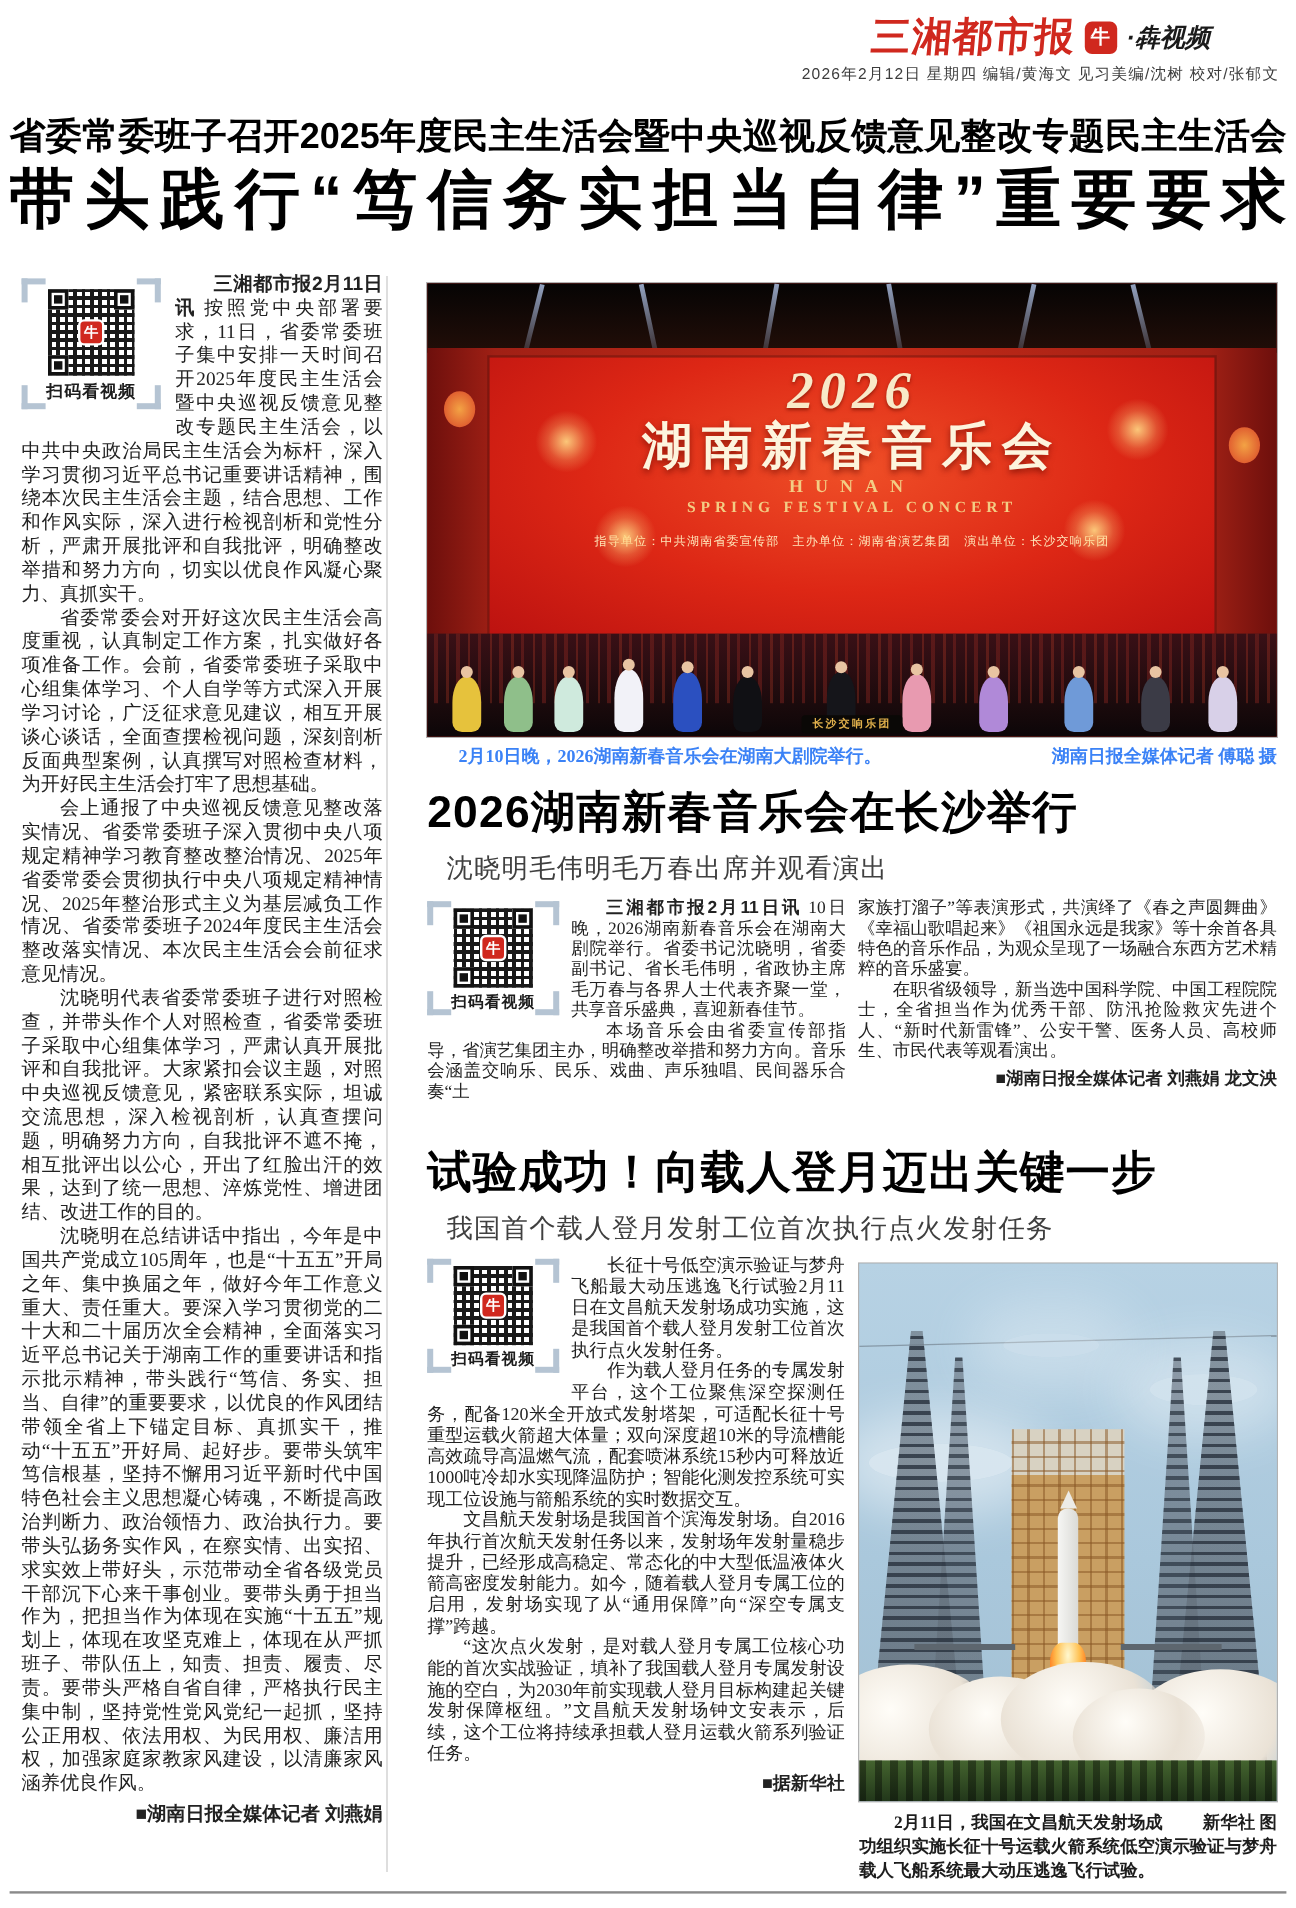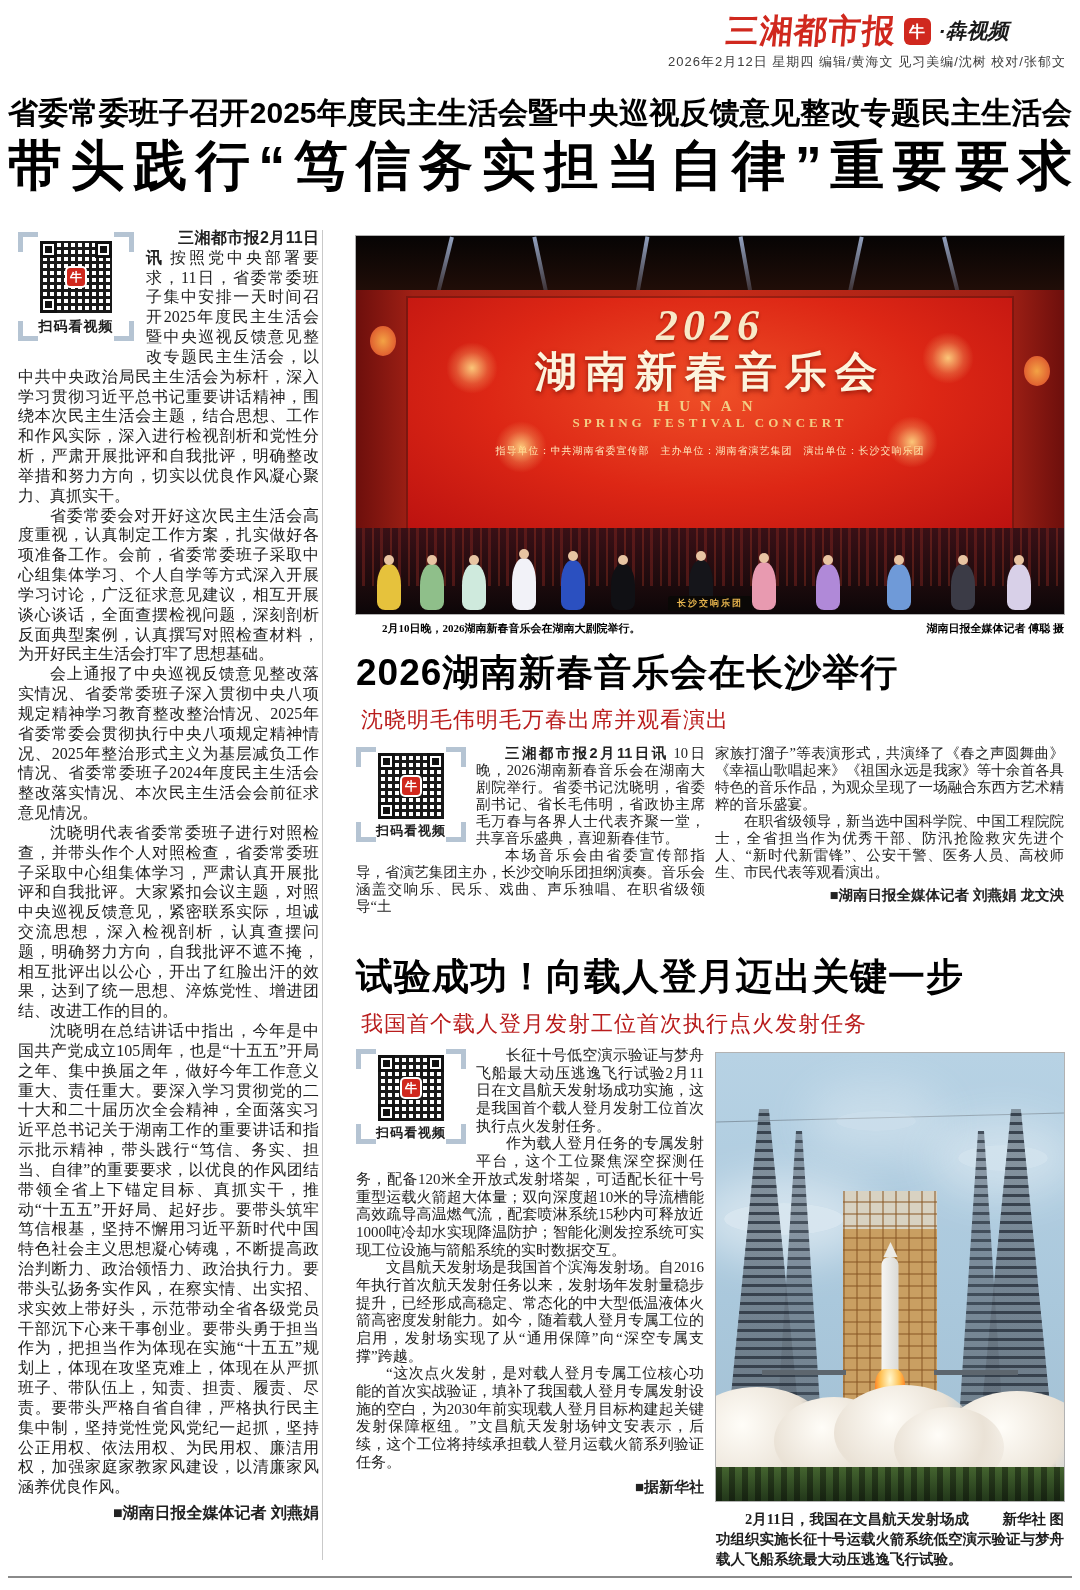--- a/index.html
+++ b/index.html
@@ -64,22 +64,22 @@
 
   
   .col-left{position:absolute;top:228px;left:18px;width:301px;font-size:16px;line-height:1.24;
             text-align:justify;color:#222;}
   .col-left p{margin:0;text-indent:2em;}
   .lead-in{font-family:var(--sans);font-weight:700;margin-right:5px;}
   .byline{font-family:var(--sans);font-weight:700;text-align:right;text-indent:0 !important;margin-top:6px !important;}
 
   
   .art-headline{font-family:var(--sans);font-weight:900;font-size:37px;color:#000;margin:12px 0 0;letter-spacing:1px;}
-  .art-subhead{font-family:var(--sans);font-weight:500;font-size:22px;color:#b91c1c;margin:7px 5px 0;letter-spacing:1px;}
-  .caption-row{display:flex;justify-content:space-between;margin-top:7px;font-weight:700;font-size:11px;color:#000000;}
+  .art-subhead{font-family:var(--sans);font-weight:500;font-size:22px;color:#404040;margin:7px 16px 0;letter-spacing:1px;}
+  .caption-row{display:flex;justify-content:space-between;margin-top:7px;font-weight:700;font-size:15px;color:#3b82f6;}
   .caption-row .cap{padding-left:26px;}
   .credit{white-space:nowrap;}
 
   
   .concert{position:absolute;left:356px;top:236px;width:708px;}
   .art-cols{display:flex;gap:10px;margin-top:10px;}
   .art-col{width:349px;font-size:14.5px;line-height:1.17;text-align:justify;color:#222;}
   .art-col p{margin:0;text-indent:2em;}
   .art-col p.cont{text-indent:0;}
 
@@ -256,21 +256,21 @@
             <div class="qr-code">
               <span class="qr-pos p1"></span>
                 <span class="qr-pos p2"></span>
                 <span class="qr-pos p3"></span>
               <span class="qr-center">牛</span>
             </div>
             <div class="qr-label">扫码看视频</div>
           </div>
         </div>
         <p><span class="lead-in">三湘都市报2月11日讯</span><span>10日晚，2026湖南新春音乐会在湖南大剧院举行。省委书记沈晓明，省委副书记、省长毛伟明，省政协主席毛万春与各界人士代表齐聚一堂，共享音乐盛典，喜迎新春佳节。</span></p>
-        <p>本场音乐会由省委宣传部指导，省演艺集团主办，长沙交响乐团担纲演奏。音乐会涵盖交响乐、民乐、戏曲、声乐独唱、在职省级领导“土</p>
+        <p>本场音乐会由省委宣传部指导，省演艺集团主办，明确整改举措和努力方向。音乐会涵盖交响乐、民乐、戏曲、声乐独唱、民间器乐合奏“土</p>
       </div>
       <div class="art-col">
         <p class="cont">家族打溜子”等表演形式，共演绎了《春之声圆舞曲》《幸福山歌唱起来》《祖国永远是我家》等十余首各具特色的音乐作品，为观众呈现了一场融合东西方艺术精粹的音乐盛宴。</p>
         <p>在职省级领导，新当选中国科学院、中国工程院院士，全省担当作为优秀干部、防汛抢险救灾先进个人、“新时代新雷锋”、公安干警、医务人员、高校师生、市民代表等观看演出。</p>
         <p class="byline">■湖南日报全媒体记者 刘燕娟 龙文泱</p>
       </div>
     </div>
   </div>
 
   <div class="moon art">

